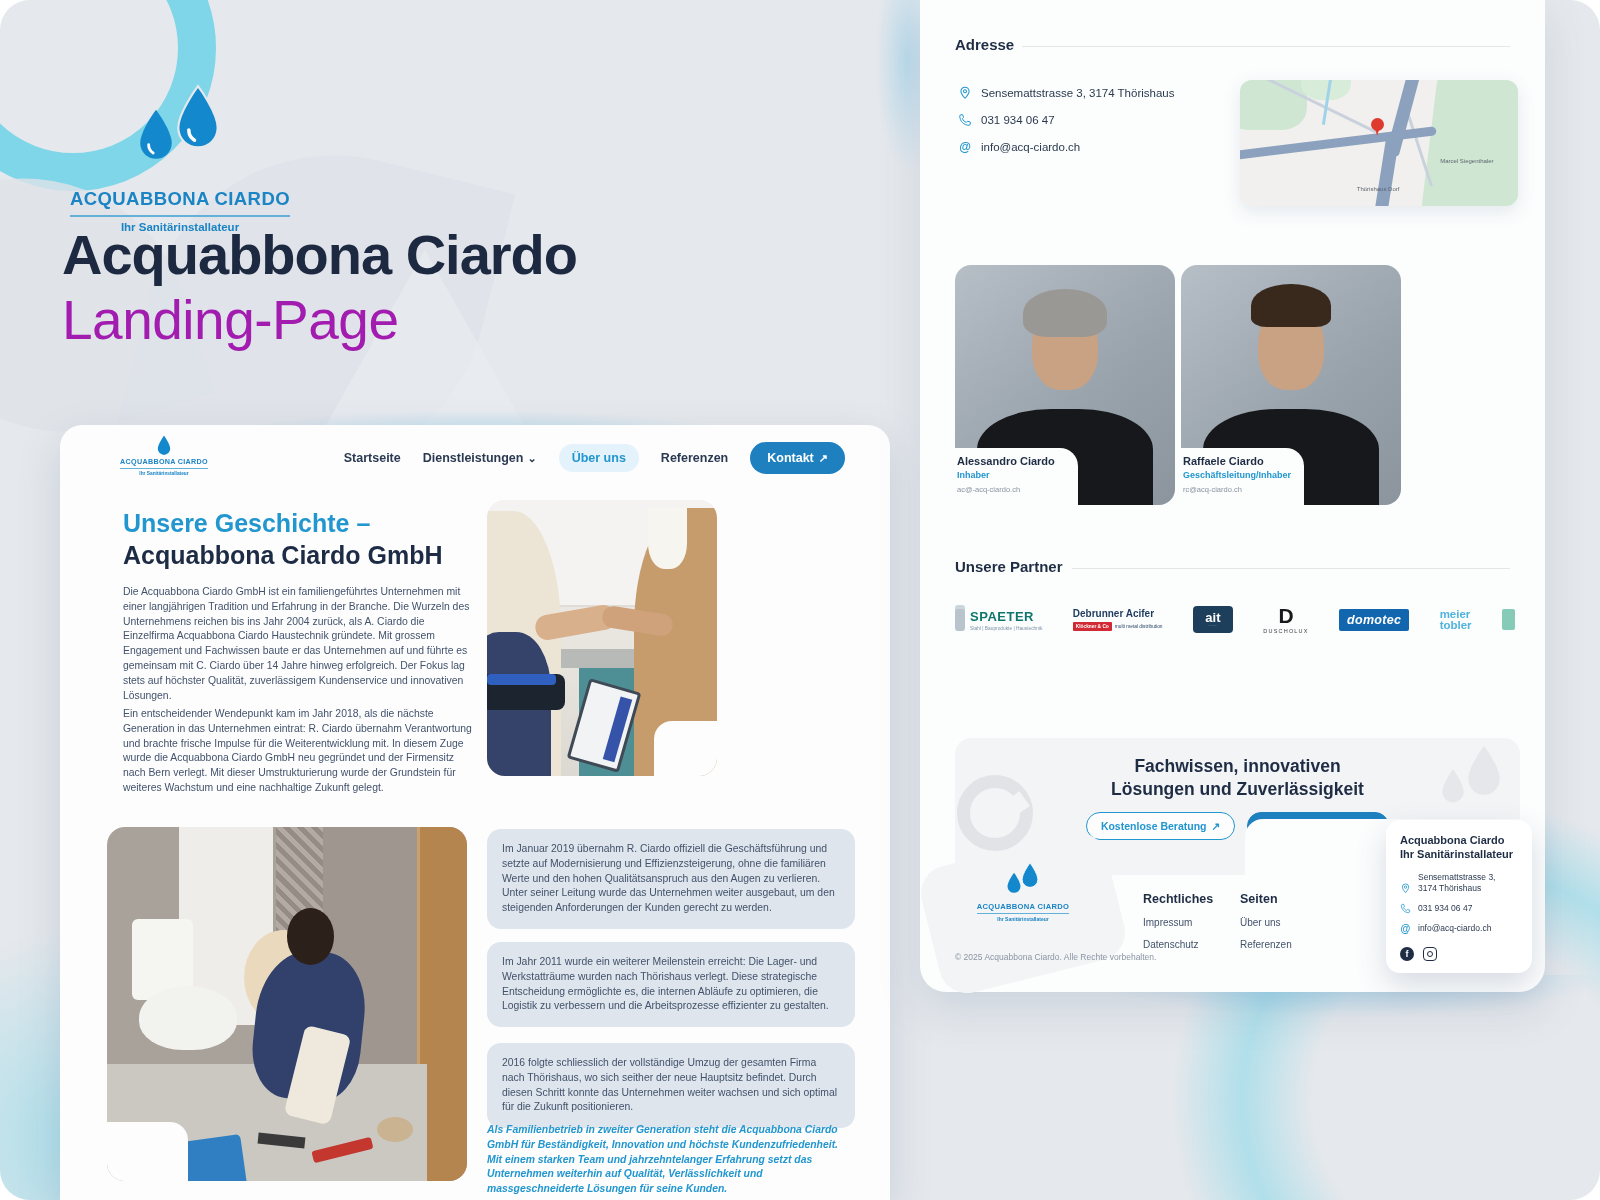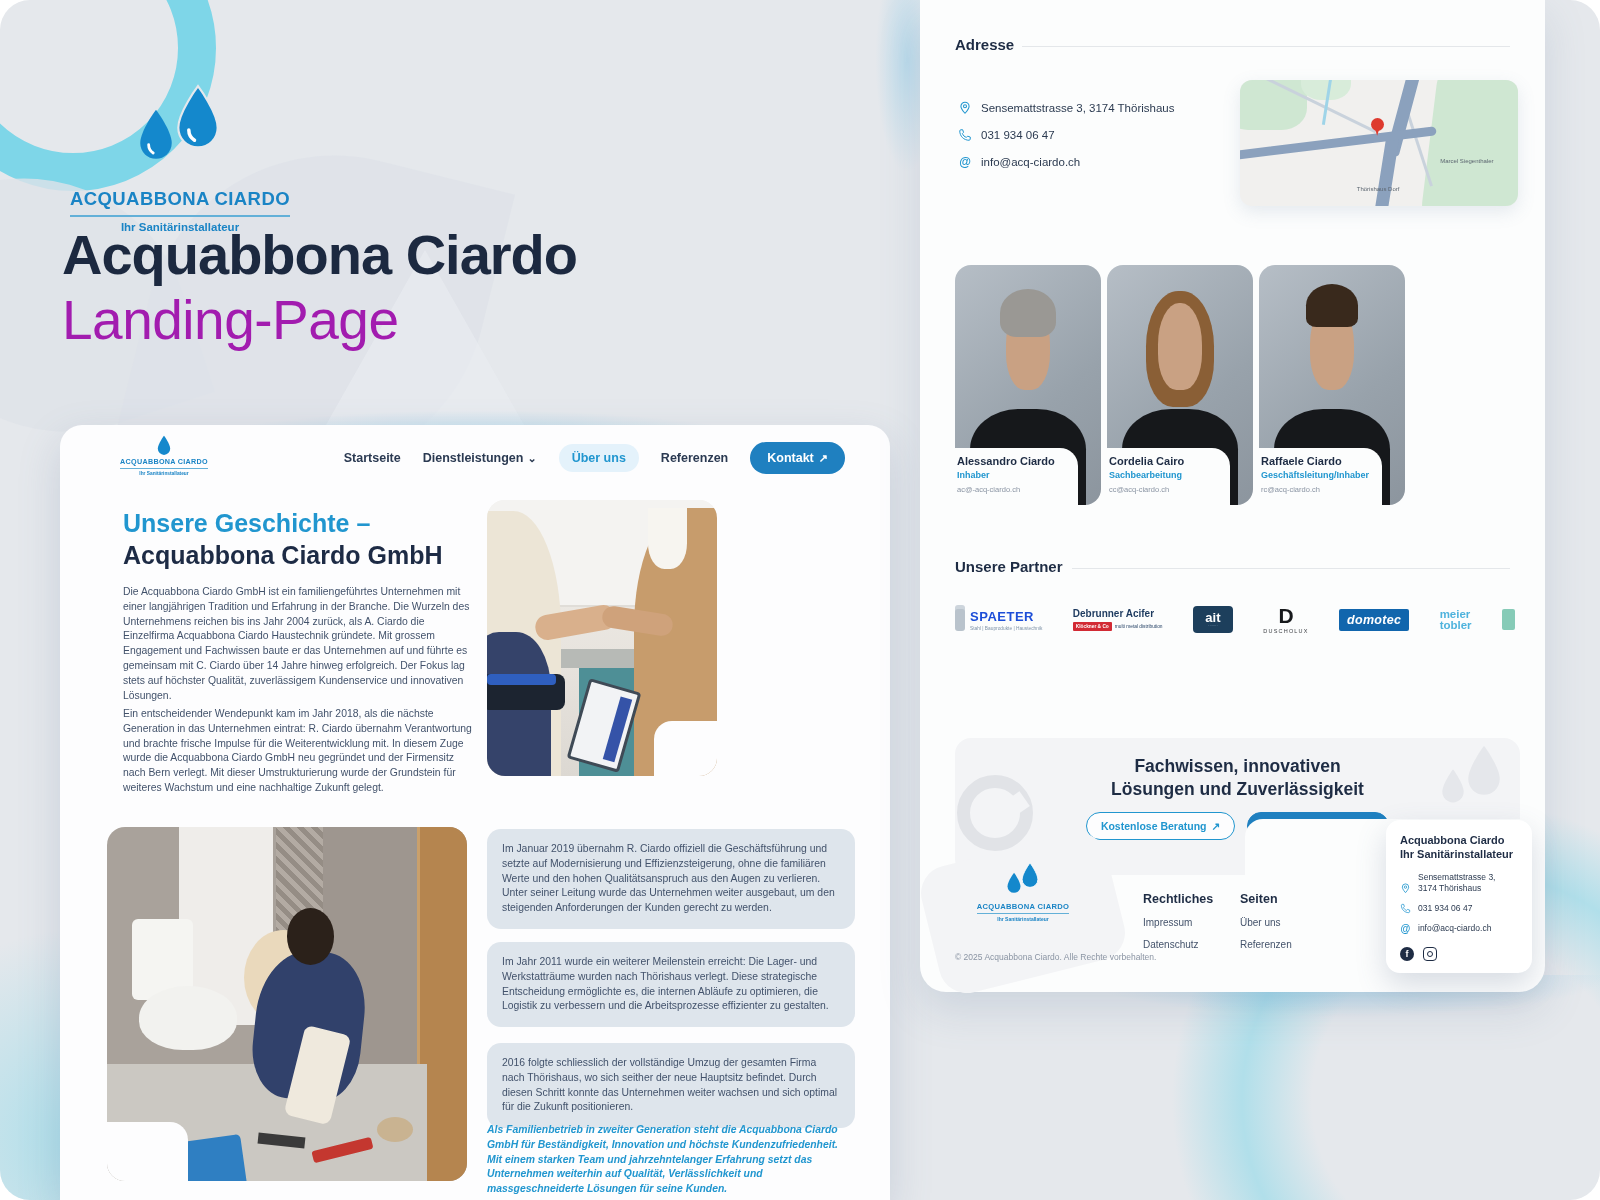--- a/index.html
+++ b/index.html
@@ -91,21 +91,21 @@
   .tool-red{position:absolute;left:57%;bottom:7%;width:17%;height:3.5%;background:#c4372f;border-radius:3px;transform:rotate(-14deg);}
   .tool-dark{position:absolute;left:42%;bottom:10%;width:13%;height:3%;background:#3a3a3a;transform:rotate(6deg);}
   .toolbox{position:absolute;left:17%;bottom:-3%;width:21%;height:15%;background:#2f7fc2;border-radius:5px;transform:rotate(-8deg);}
   .rope{position:absolute;right:15%;bottom:11%;width:10%;height:7%;background:#c9b391;border-radius:50%;}
 
   
   .panel{position:absolute;left:920px;top:0;width:625px;height:992px;background:#fcfdfd;border-radius:0 0 26px 26px;box-shadow:0 18px 42px rgba(95,120,155,.18);}
   .sec-head{position:absolute;font-size:15px;font-weight:bold;color:#1e2c44;}
   .sec-line{position:absolute;height:1px;background:#e4e7ea;}
 
-  .addr-rows{position:absolute;left:38px;top:101px;display:flex;flex-direction:column;gap:13px;}
+  .addr-rows{position:absolute;left:38px;top:86px;display:flex;flex-direction:column;gap:13px;}
   .addr-row{display:flex;align-items:center;gap:9px;font-size:11.5px;color:#2b3a50;}
   .ic{width:14px;height:14px;flex:0 0 auto;}
   .at-ic{color:#2196cf;font-weight:bold;font-size:12px;width:14px;text-align:center;}
 
   
   .map{position:absolute;left:320px;top:80px;width:278px;height:126px;border-radius:12px;background:#f1f0ee;overflow:hidden;box-shadow:0 6px 18px rgba(95,120,155,.15);}
   .map .g1{position:absolute;left:-6%;top:-18%;width:30%;height:58%;background:#cfe7d2;border-radius:30%;}
   .map .g2{position:absolute;right:-8%;top:-12%;width:40%;height:135%;background:#cfe7d2;border-radius:16%;transform:rotate(7deg);}
   .map .g3{position:absolute;left:22%;top:-16%;width:18%;height:32%;background:#d8ecda;border-radius:40%;}
   .map .r1{position:absolute;left:57%;top:-14%;width:13px;height:75%;background:#8ba1bd;transform:rotate(15deg);border-radius:4px;}
@@ -114,39 +114,39 @@
   .map .r3{position:absolute;left:6%;top:18%;width:45%;height:3px;background:#c9d2dc;transform:rotate(26deg);}
   .map .r4{position:absolute;left:64%;top:24%;width:3px;height:62%;background:#c9d2dc;transform:rotate(-18deg);}
   .map .r5{position:absolute;left:31%;top:-6%;width:2.5px;height:42%;background:#9fd4e8;transform:rotate(9deg);}
   .pin{position:absolute;left:47%;top:30%;width:14px;height:19px;}
   .pin-head{position:absolute;left:0;top:0;width:13px;height:13px;background:#de3a2e;border-radius:50%;}
   .pin-tail{position:absolute;left:4px;top:10px;width:5px;height:8px;background:#de3a2e;clip-path:polygon(0 0,100% 0,50% 100%);}
   .map-label{position:absolute;font-size:6px;color:#5c6670;white-space:nowrap;}
 
   
   .team{position:absolute;left:35px;top:265px;display:flex;gap:6px;}
-  .t-card{position:relative;width:146px;height:240px;}
+  .t-card{position:relative;width:220px;height:240px;}
   .t-photo{position:absolute;inset:0;border-radius:16px;overflow:hidden;background:linear-gradient(140deg,#b6bec6 0%,#98a2ab 60%,#8c959e 100%);}
   .t-body{position:absolute;bottom:0;left:10%;width:80%;height:40%;background:#16181b;border-radius:42% 42% 0 0;}
   .t-head{position:absolute;top:16%;left:35%;width:30%;height:36%;background:#c9a183;border-radius:48% 48% 42% 42%;}
   .t-hair{position:absolute;}
   .t1 .t-hair{top:10%;left:31%;width:38%;height:20%;background:#9a9894;border-radius:50% 50% 30% 30%;}
   .t2 .t-hair{top:11%;left:27%;width:46%;height:48%;background:#8a5f36;border-radius:48% 48% 40% 40%;}
   .t3 .t-hair{top:8%;left:32%;width:36%;height:18%;background:#39291c;border-radius:50% 50% 20% 20%;}
   .t-plate{position:absolute;left:-1px;bottom:-1px;width:124px;height:58px;background:#fcfdfd;border-top-right-radius:18px;padding:7px 0 0 3px;box-sizing:border-box;}
   .t-name{font-size:11px;font-weight:bold;color:#1e2c44;}
   .t-role{font-size:9px;font-weight:bold;color:#2196cf;margin-top:3px;}
   .t-mail{font-size:7.5px;color:#8a94a3;margin-top:5px;}
 
   
   .partners-row{position:absolute;left:35px;top:592px;width:560px;height:55px;display:flex;align-items:center;justify-content:space-between;overflow:hidden;}
   .pl{display:flex;align-items:center;cursor:pointer;}
   .pl-spaeter .sp-ic{width:10px;height:22px;background:#b9c3cc;border-radius:3px;margin-right:5px;box-shadow:0 -4px 0 #cdd5dc;}
   .sp-col{display:flex;flex-direction:column;}
-  .sp-name{font-size:13px;font-weight:bold;color:#1d4ed8;letter-spacing:.5px;}
+  .sp-name{font-size:13px;font-weight:bold;color:#0f766e;letter-spacing:.5px;}
   .sp-tag{font-size:4.8px;color:#7f93a8;margin-top:2px;}
   .deb-col{display:flex;flex-direction:column;}
   .deb-name{font-size:10px;font-weight:bold;color:#1d3a5f;}
   .deb-row{display:flex;align-items:center;gap:3px;margin-top:3px;}
   .deb-badge{background:#d22a34;color:#fff;font-size:4.8px;font-weight:bold;padding:2px 3px;border-radius:1px;}
   .deb-tag{font-size:4.8px;color:#1d3a5f;}
   .ait-box{background:#1d3f5c;color:#ffffff;border-radius:4px;width:40px;height:27px;display:flex;flex-direction:column;align-items:center;justify-content:center;text-align:right;}
   .ait-txt{font-size:13px;font-weight:bold;line-height:12px;}
   .ait-sub{font-size:3.5px;color:#9fb4c6;}
   .dux-col{display:flex;flex-direction:column;align-items:center;}
@@ -349,32 +349,20 @@
             <div class="t-body"></div>
             <div class="t-head"></div>
             <div class="t-hair"></div>
           </div>
         <div class="t-plate">
           <div class="t-name">Alessandro Ciardo</div>
           <div class="t-role">Inhaber</div>
           <div class="t-mail">ac@-acq-ciardo.ch</div>
         </div>
       </div>
-      <div class="t-card t2">
-        <div class="t-photo">
-            <div class="t-hair"></div>
-            <div class="t-body"></div>
-            <div class="t-head"></div>
-          </div>
-        <div class="t-plate">
-          <div class="t-name">Cordelia Cairo</div>
-          <div class="t-role">Sachbearbeitung</div>
-          <div class="t-mail">cc@acq-ciardo.ch</div>
-        </div>
-      </div>
       <div class="t-card t3">
         <div class="t-photo">
             <div class="t-body"></div>
             <div class="t-head"></div>
             <div class="t-hair"></div>
           </div>
         <div class="t-plate">
           <div class="t-name">Raffaele Ciardo</div>
           <div class="t-role">Geschäftsleitung/Inhaber</div>
           <div class="t-mail">rc@acq-ciardo.ch</div>

